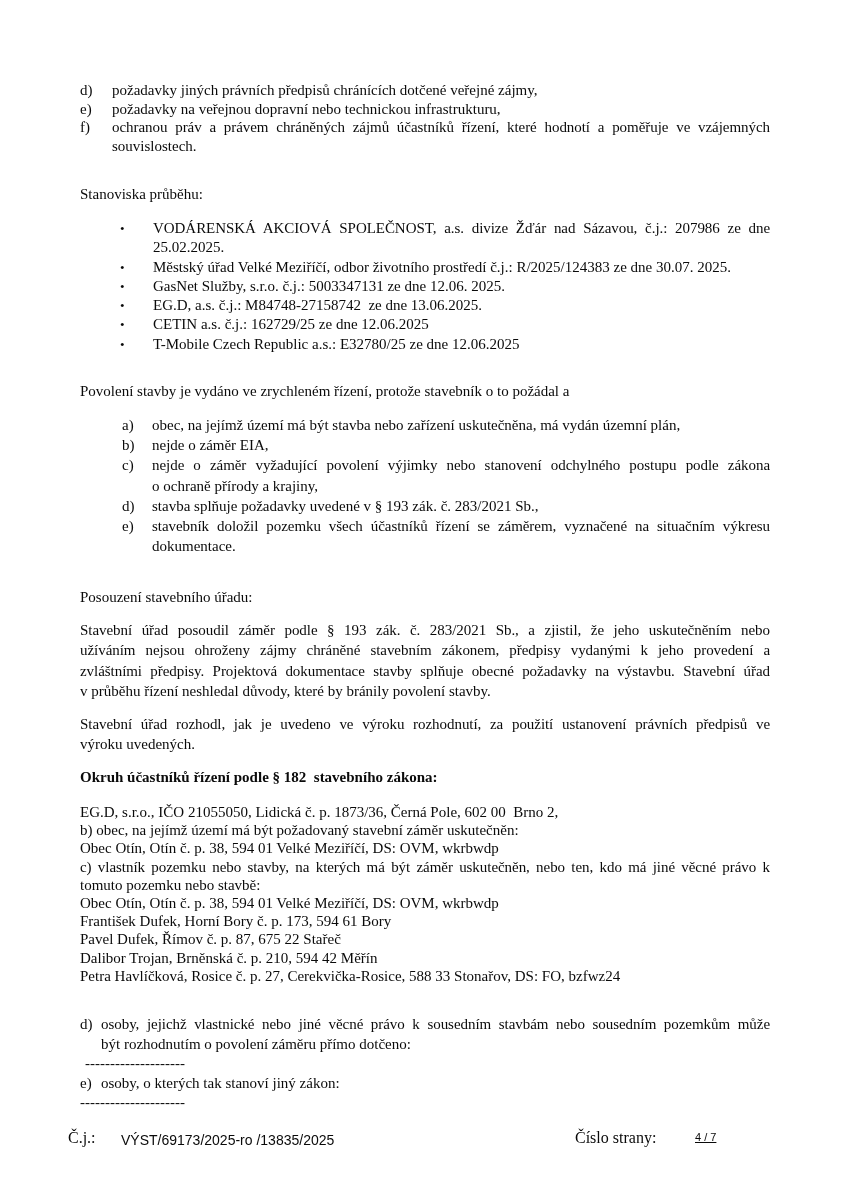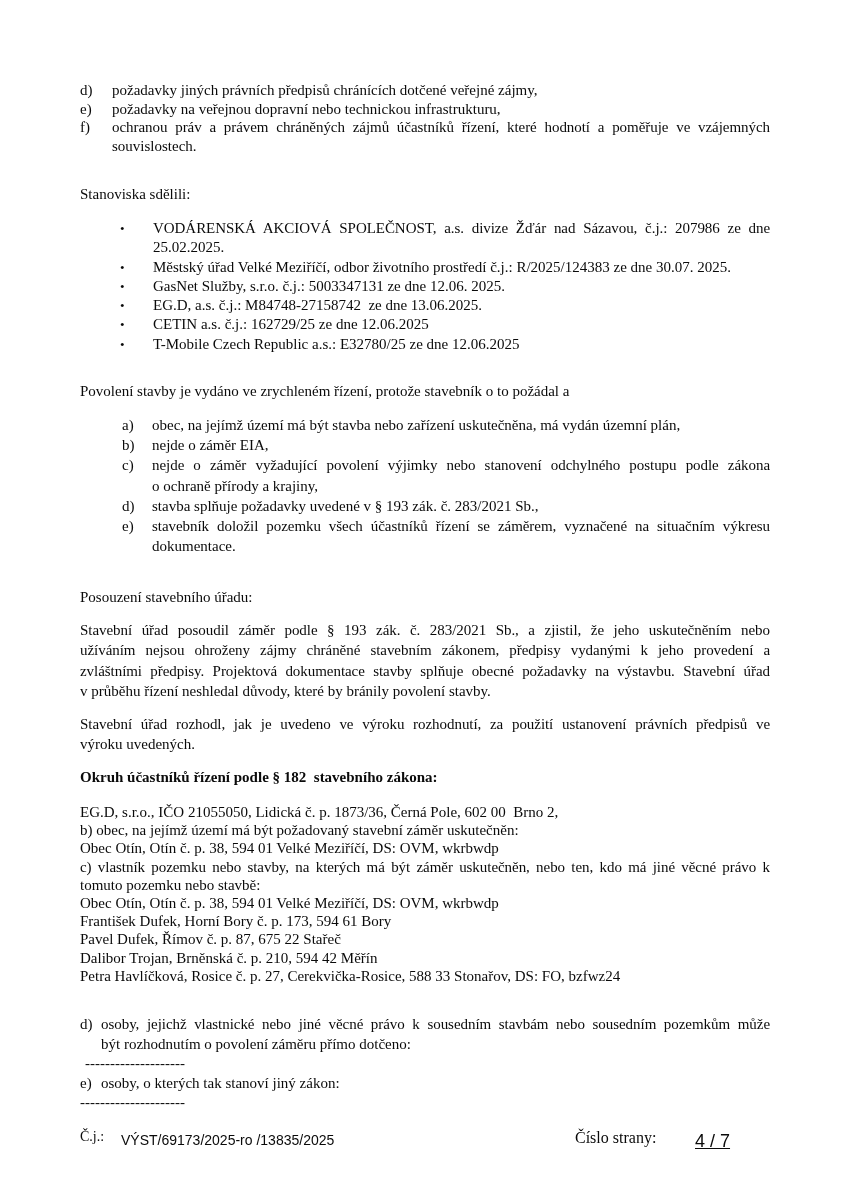--- a/index.html
+++ b/index.html
@@ -44,24 +44,24 @@
   #b-p2{top:714px;line-height:20px;}
 
   #b-okruh-h{top:768px;line-height:19px;font-weight:bold;}
   #b-okruh{top:803px;line-height:18.2px;}
 
   #b-osoby{top:1015px;line-height:19.5px;}
   #b-osoby .tx{margin-left:21px;}
   #b-osoby .dash-indent{margin-left:5px;}
 
   .footer-item{position:absolute;white-space:pre;}
-  #f-cj-label{left:80px;top:1129px;font-size:14px;}
+  #f-cj-label{left:68px;top:1129px;font-size:16px;}
   #f-cj-value{left:121px;top:1132px;font-family:"Liberation Sans", sans-serif;font-size:14px;}
   #f-page-label{left:575px;top:1129px;font-size:16px;}
-  #f-page-value{left:695px;top:1131px;font-family:"Liberation Sans", sans-serif;font-size:18px;text-decoration:underline;}
+  #f-page-value{left:695px;top:1131px;font-family:"Liberation Sans", sans-serif;font-size:11px;text-decoration:underline;}
 </style>
 </head>
 <body>
 
 <div class="page">
 
   <div class="blk" id="b-top">
 
   <div class="li">
         <span class="mk">d)</span>
@@ -81,21 +81,21 @@
         <span class="mk">f)</span>
         <div class="tx">
 
         <div class="ln jl">ochranou práv a právem chráněných zájmů účastníků řízení, které hodnotí a poměřuje ve vzájemných</div>
           <div class="ln">souvislostech.</div>
         </div>
       </div>
     </div>
 
   <div class="blk" id="b-stan-h">
-    <div class="ln">Stanoviska sdělili:</div>
+    <div class="ln">Stanoviska průběhu:</div>
   </div>
 
   <div class="blk" id="b-bullets">
 
   <div class="li">
         <span class="mk">•</span>
         <div class="tx">
 
         <div class="ln jl">VODÁRENSKÁ AKCIOVÁ SPOLEČNOST, a.s. divize Žďár nad Sázavou, č.j.: 207986 ze dne</div>
           <div class="ln">25.02.2025.</div>

